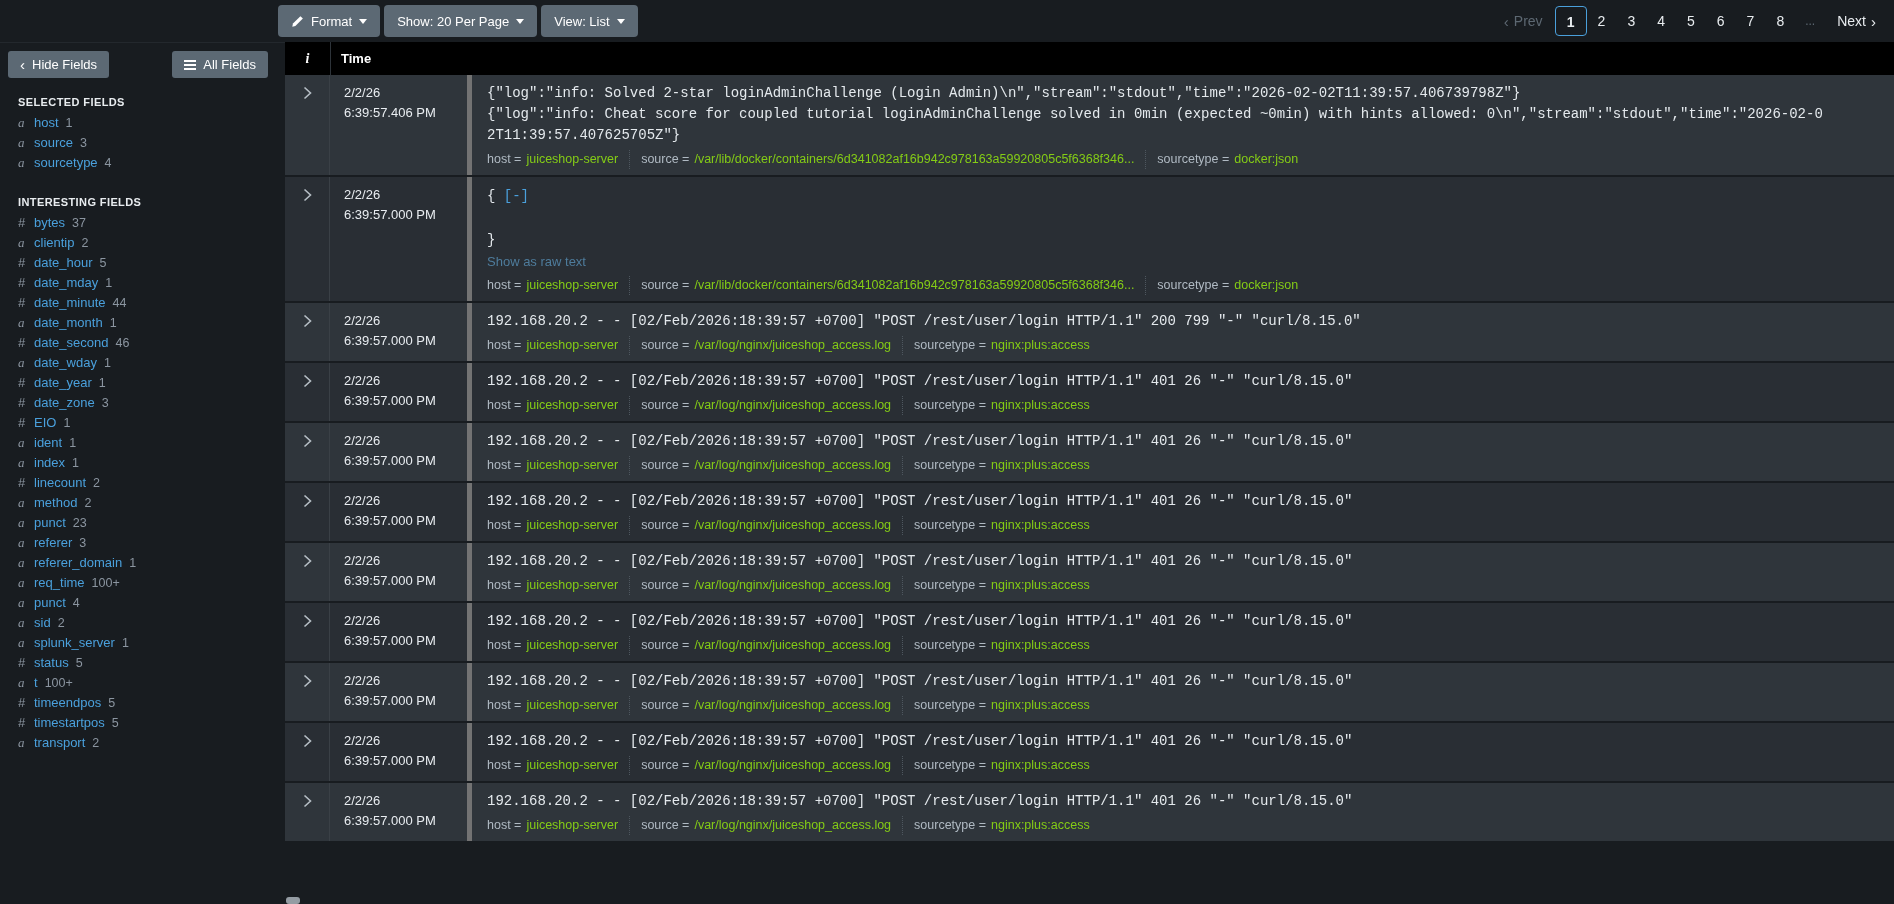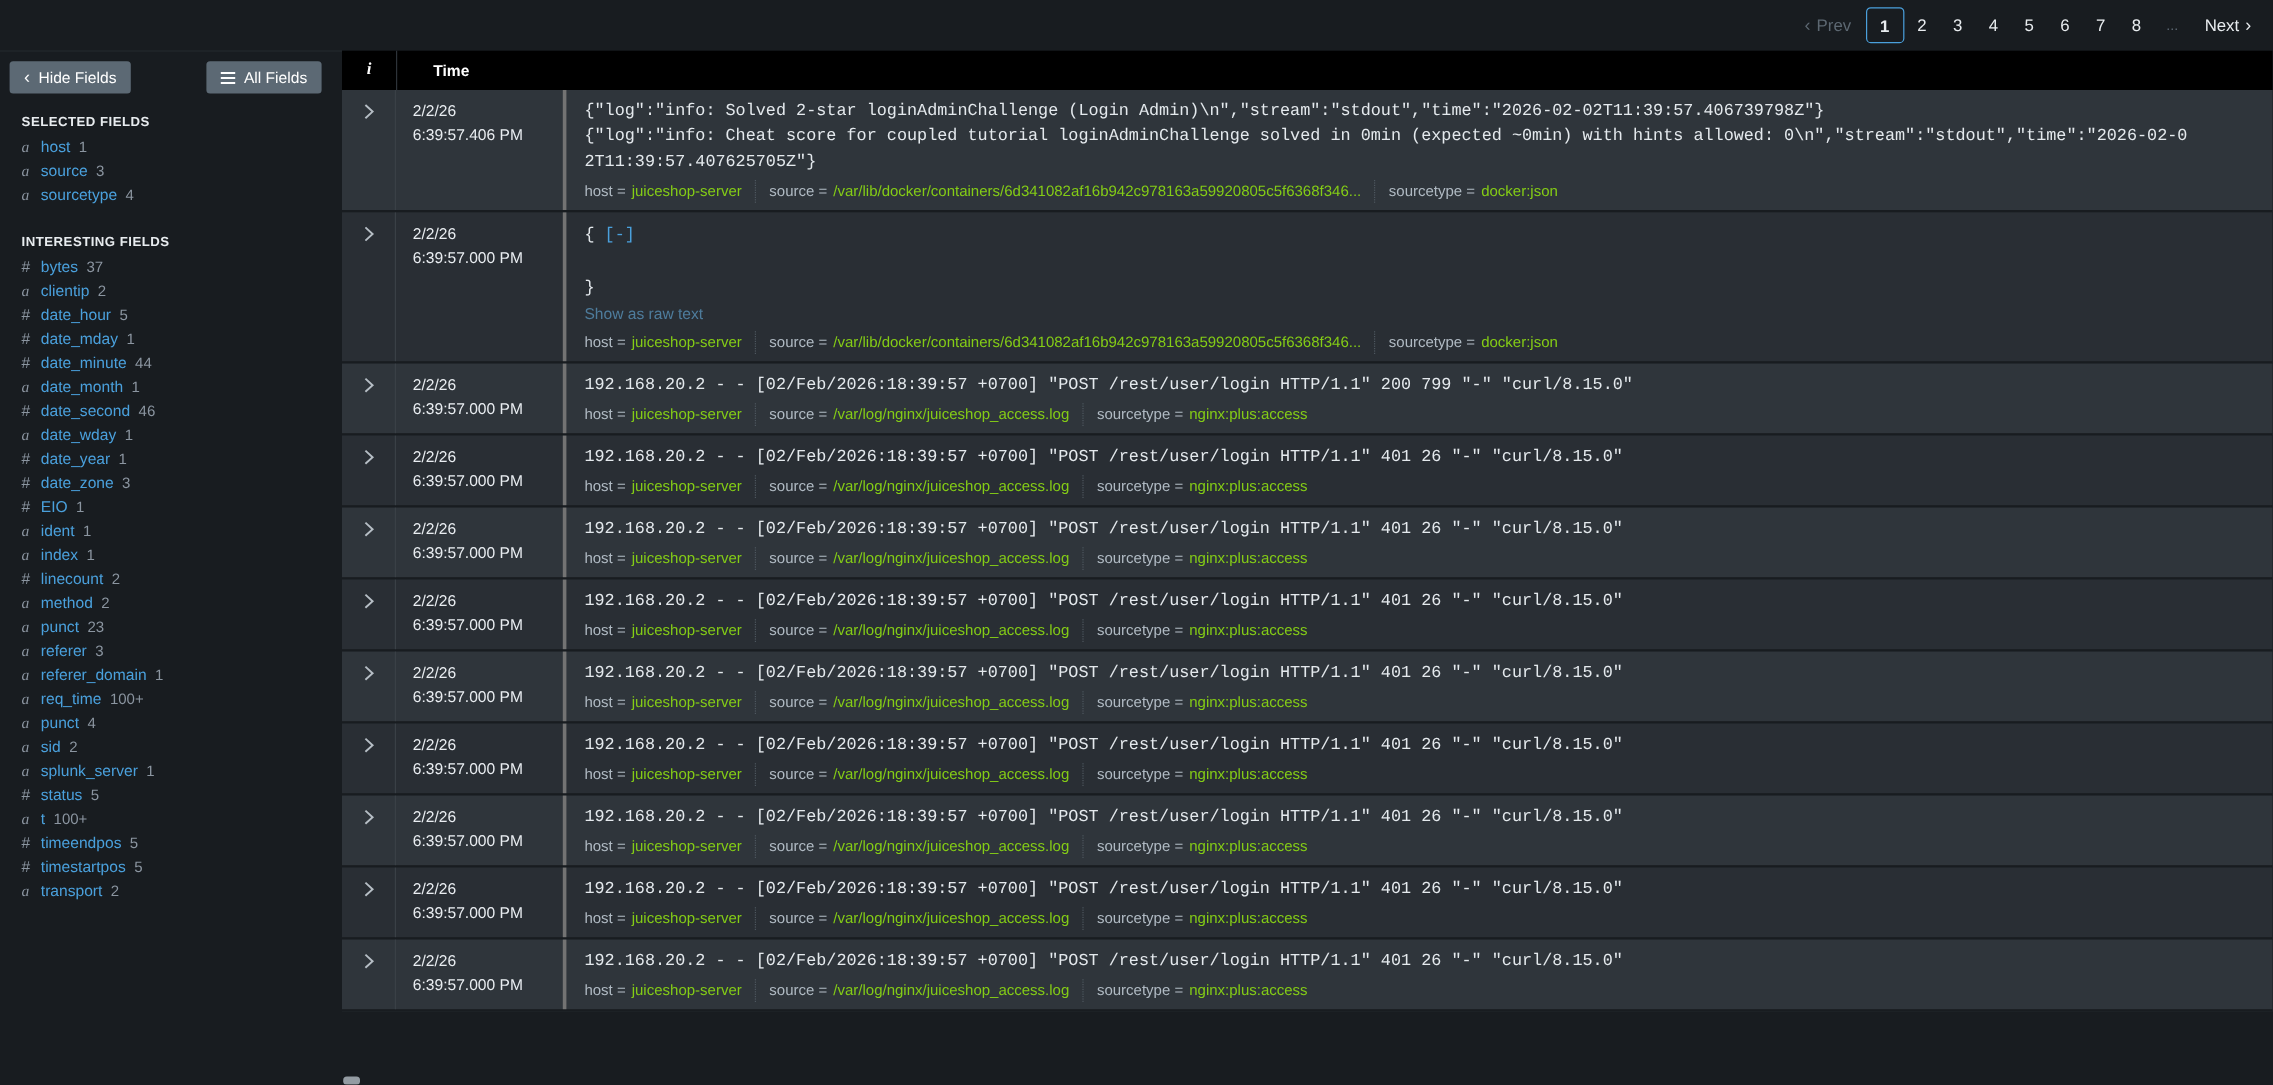--- a/index.html
+++ b/index.html
@@ -49,28 +49,28 @@
   .field-row { line-height:20px; font-size:13px; white-space:nowrap; }
   .ftype { color:#8b95a0; display:inline-block; width:11px; }
   .ftype.it { font-family:"Liberation Serif",serif; font-style:italic; }
   .fname { color:#4aa0dc; margin-left:5px; cursor:pointer; }
   .fcount { color:#8b95a0; margin-left:7px; font-size:12.5px; }
 
   
   .main { position:absolute; left:285px; top:42px; right:0; bottom:0; overflow:hidden; }
   .table-header { height:33px; background:#000; display:flex; align-items:center; font-size:13px; font-weight:bold; color:#fff; }
   .hcol-i { width:45px; text-align:center; font-family:"Liberation Serif",serif; font-style:italic; font-size:14px; }
-  .hcol-time { width:142px; padding-left:30px; border-left:1px solid #2d3339; height:100%; line-height:33px; }
+  .hcol-time { width:142px; padding-left:10px; border-left:1px solid #2d3339; height:100%; line-height:33px; }
   .hcol-event { flex:1; padding-left:15px; border-left:1px solid #2d3339; height:100%; line-height:33px; }
 
   .event-row { display:flex; border-bottom:2px solid #181c20; }
   .row-a { background:#2f353b; }
   .row-b { background:#292e34; }
   .cell-expand { width:45px; flex:none; padding-top:11px; display:flex; justify-content:center; border-right:1px solid #3a4046; cursor:pointer; }
-  .cell-time { width:142px; flex:none; padding:8px 0 0 14px; border-right:3px solid #737373; font-size:13px; line-height:20px; color:#e9edf1; white-space:nowrap; }
+  .cell-time { width:142px; flex:none; padding:8px 0 0 14px; border-right:5px solid #737373; font-size:13px; line-height:20px; color:#e9edf1; white-space:nowrap; }
   .cell-event { flex:1; padding:8px 16px 6px 15px; min-width:0; }
   .mono-line {
     font-family:"Liberation Mono","DejaVu Sans Mono",monospace;
     font-size:14px; line-height:21px; color:#e4e9ed;
     white-space:pre-wrap; word-break:break-all;
   }
   .fields-row { display:flex; margin-top:4px; font-size:12.5px; line-height:19px; color:#b0bac3; align-items:center; }
   .field-item { display:flex; border-right:1px dotted #4e575f; padding-right:11px; margin-right:11px; }
   .field-item:last-child { border-right:none; }
   .f-label { color:#b0bac3; margin-right:5px; white-space:nowrap; }
@@ -83,20 +83,37 @@
   .j-val { color:#3dbf9f; margin-left:7px; }
   .j-collapse { color:#4aa0dc; cursor:pointer; }
   .raw-link { font-family:"Liberation Sans",sans-serif; font-size:13px; color:#4e7c9c; line-height:21px; cursor:pointer; }
 
   .hscroll-thumb { position:absolute; left:1px; bottom:0; width:14px; height:7px; background:#949ca3; border-radius:3px; }
 </style>
 </head>
 <body>
 
 <div class="topbar">
+  <div class="toolbar-buttons">
+    <button class="tb-btn">
+      <svg width="13" height="13" viewBox="0 0 16 16">
+          <path d="M11.6 1.4 L14.6 4.4 L5.4 13.6 L1.6 14.4 L2.4 10.6 Z" fill="#fff"></path>
+        </svg>
+      <span>Format</span>
+      <span class="caret"></span>
+    </button>
+    <button class="tb-btn">
+      <span>Show: 20 Per Page</span>
+      <span class="caret"></span>
+    </button>
+    <button class="tb-btn">
+      <span>View: List</span>
+      <span class="caret"></span>
+    </button>
+  </div>
   <div class="pagination">
     <span class="pg-prev">
       <span class="chev">‹</span>
       <span>Prev</span>
     </span>
     <span id="pages">
         <span class="pg-num active">1</span>
         <span class="pg-num">2</span>
         <span class="pg-num">3</span>
         <span class="pg-num">4</span>

